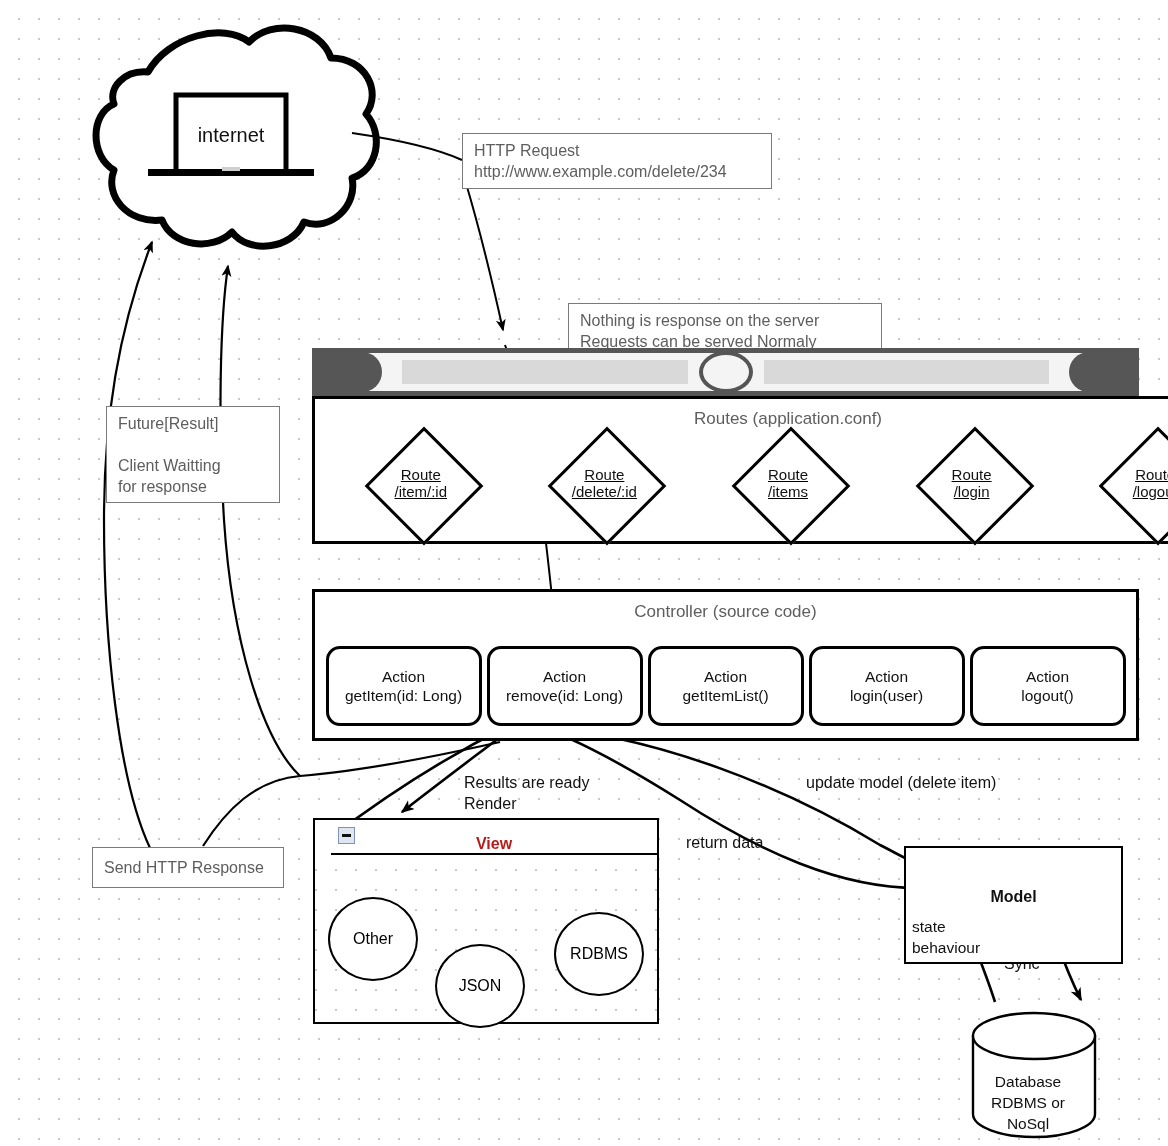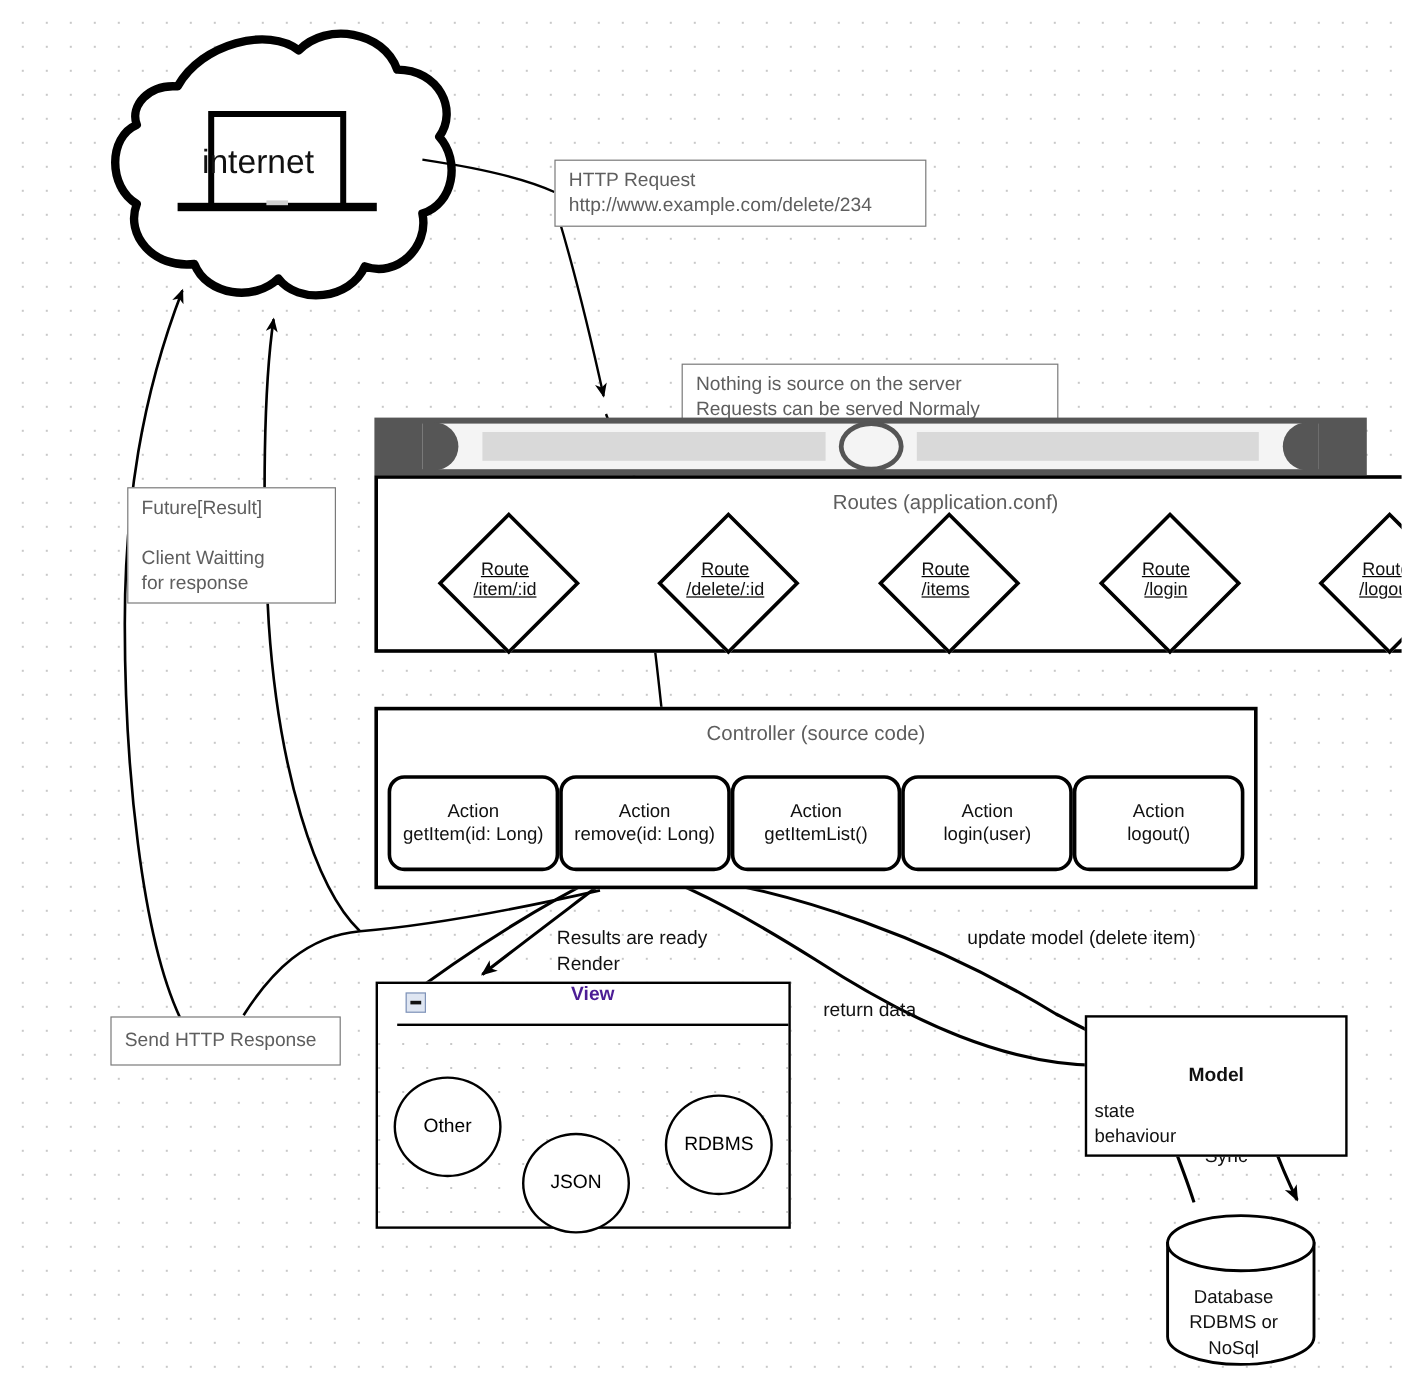--- a/index.html
+++ b/index.html
@@ -100,22 +100,22 @@
     display:flex;align-items:center;justify-content:center;
     text-align:center;font-size:15.5px;line-height:19px;
     color:#111;white-space:pre-line;
   }
 
   
   .viewbox{border:2.2px solid #000;background:#fff;}
   .viewbox .vhead{
     position:absolute;left:16px;right:0;top:0;height:33px;
     border-bottom:2.2px solid #000;
-    display:flex;align-items:flex-start;justify-content:center;
-    font-weight:bold;font-size:16px;color:#4c1d95;
+    display:flex;align-items:flex-end;justify-content:center;
+    font-weight:bold;font-size:16px;color:#b91c1c;
   }
   .collapse-icon{
     position:absolute;left:7px;top:7px;
     width:17px;height:17px;border:1.5px solid #7f93b8;
     background:#dfe6f2;box-sizing:border-box;
     display:flex;align-items:center;justify-content:center;
   }
   .collapse-icon i{display:block;width:9px;height:3px;background:#111;}
   .viewbody{
     position:absolute;left:0;right:0;top:33px;bottom:0;
@@ -211,26 +211,26 @@
     <path d="M 1056,940 C 1066,968 1074,986 1081,1000" fill="none" stroke="#000" stroke-width="2.6" marker-end="url(#ahs)"></path>
 
     <path d="M 995,1002 C 988,980 980,960 973,942" fill="none" stroke="#000" stroke-width="2.6" marker-end="url(#ahs)"></path>
 
     <g>
       <path d="M 973,1036 L 973,1114 A 61,23 0 0 0 1095,1114 L 1095,1036 Z" fill="#ffffff" stroke="#000000" stroke-width="2.4"></path>
       <ellipse cx="1034" cy="1036" rx="61" ry="23" fill="#ffffff" stroke="#000000" stroke-width="2.4"></ellipse>
     </g>
   </svg>
 
-  <div class="node" style="left:160px;top:110px;width:110px;height:50px;display:flex;align-items:center;justify-content:center;font-size:28px;color:#111;">internet</div>
+  <div class="node" style="left:176px;top:110px;width:110px;height:50px;display:flex;align-items:center;justify-content:center;font-size:20px;color:#111;">internet</div>
 
   <div class="node note" style="left:462px;top:133px;width:310px;">HTTP Request
 http://www.example.com/delete/234</div>
 
-  <div class="node note" style="left:568px;top:303px;width:314px;">Nothing is source on the server
+  <div class="node note" style="left:568px;top:303px;width:314px;">Nothing is response on the server
 Requests can be served Normaly</div>
 
   <div class="node note" style="left:106px;top:406px;width:174px;height:97px;">Future[Result]
 
 Client Waitting
 for response</div>
 
   <div class="node note" style="left:92px;top:847px;width:192px;height:41px;display:flex;align-items:center;">Send HTTP Response</div>
 
   <div class="node serverbar" style="left:312px;top:348px;width:827px;height:48px;">
@@ -269,21 +269,21 @@
       </div>
       <div class="diamond">
         <div class="shape"></div>
         <div class="lbl">Route
 /logout</div>
       </div>
 
     </div>
   </div>
 
-  <div class="node container" style="left:312px;top:589px;width:736px;height:152px;">
+  <div class="node container" style="left:312px;top:589px;width:827px;height:152px;">
     <div class="ctitle">Controller (source code)</div>
     <div class="row" style="top:52px;bottom:10px;padding:0 8px;">
 
       <div class="action">Action
 getItem(id: Long)</div>
       <div class="action">Action
 remove(id: Long)</div>
       <div class="action">Action
 getItemList()</div>
       <div class="action">Action

